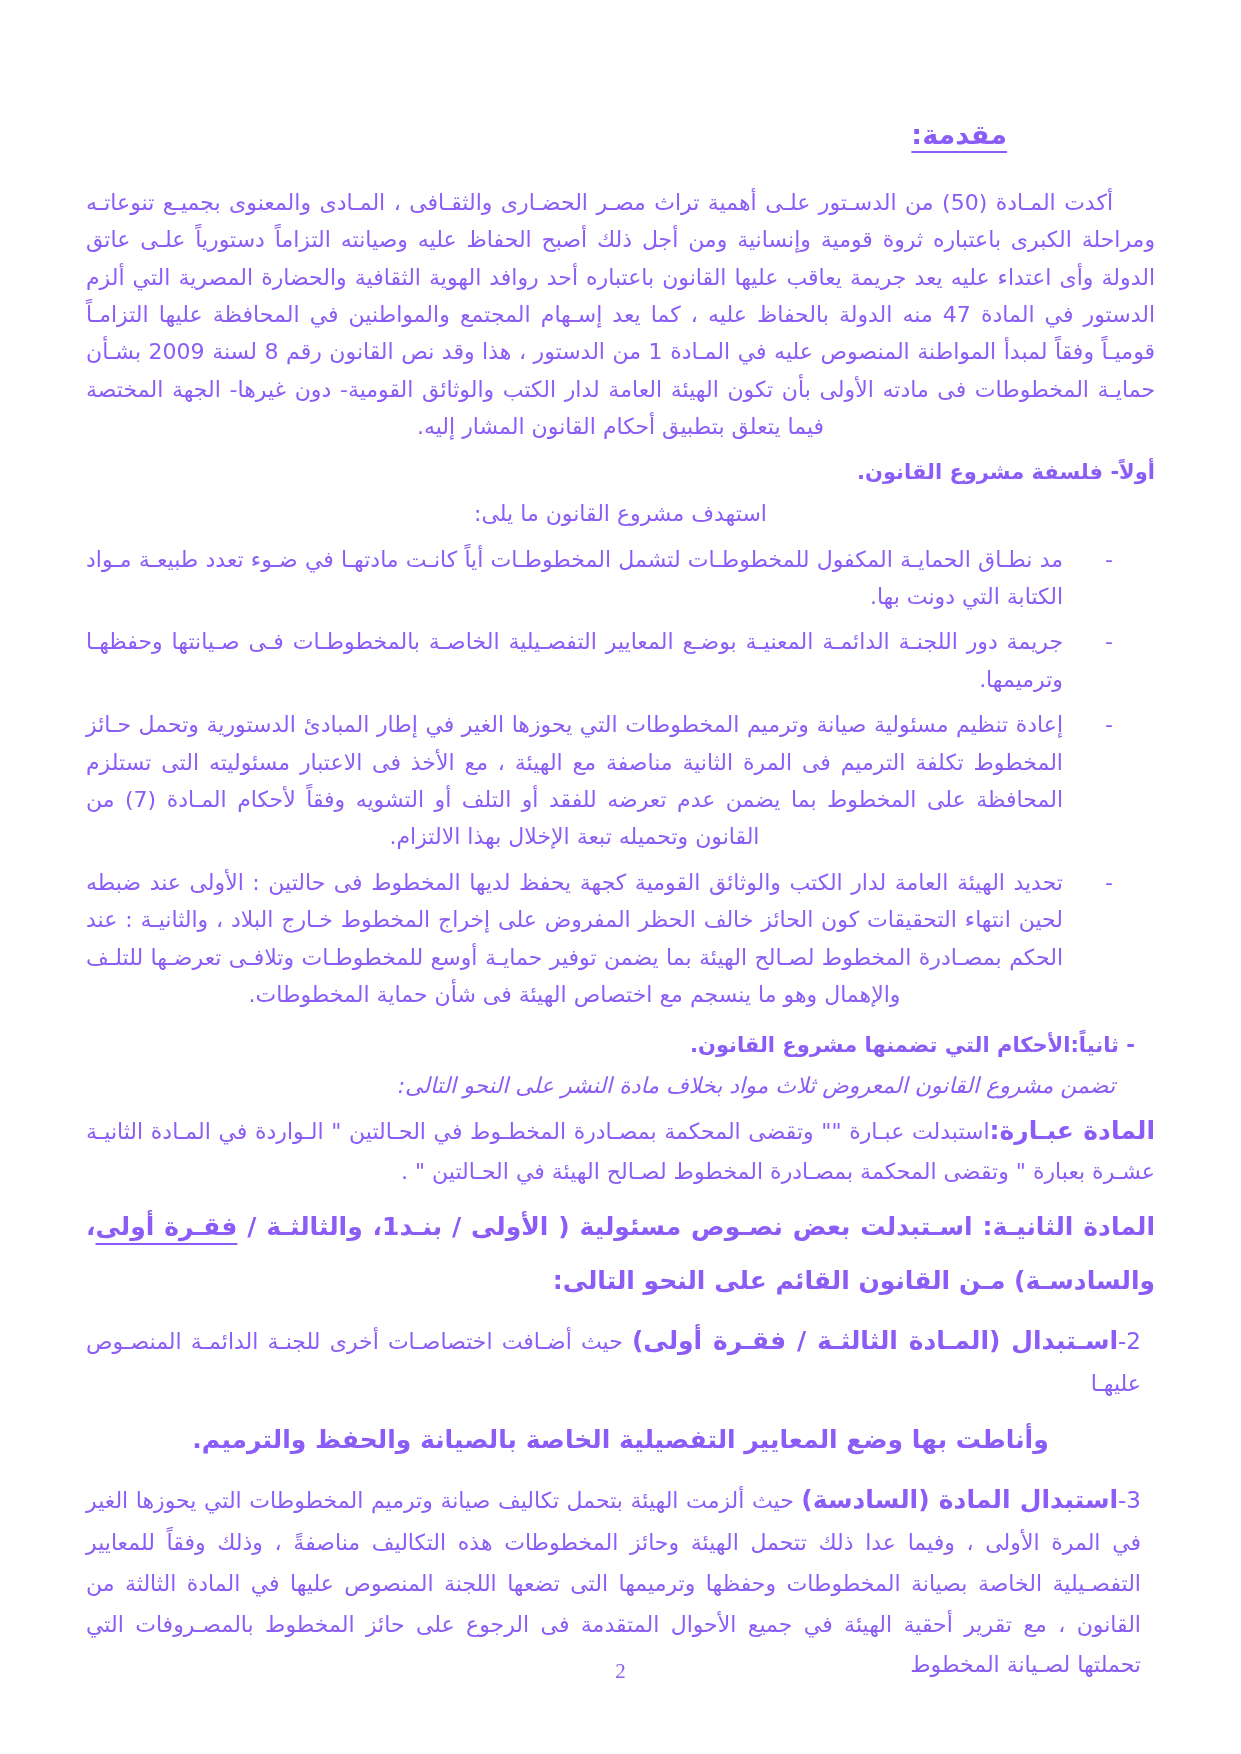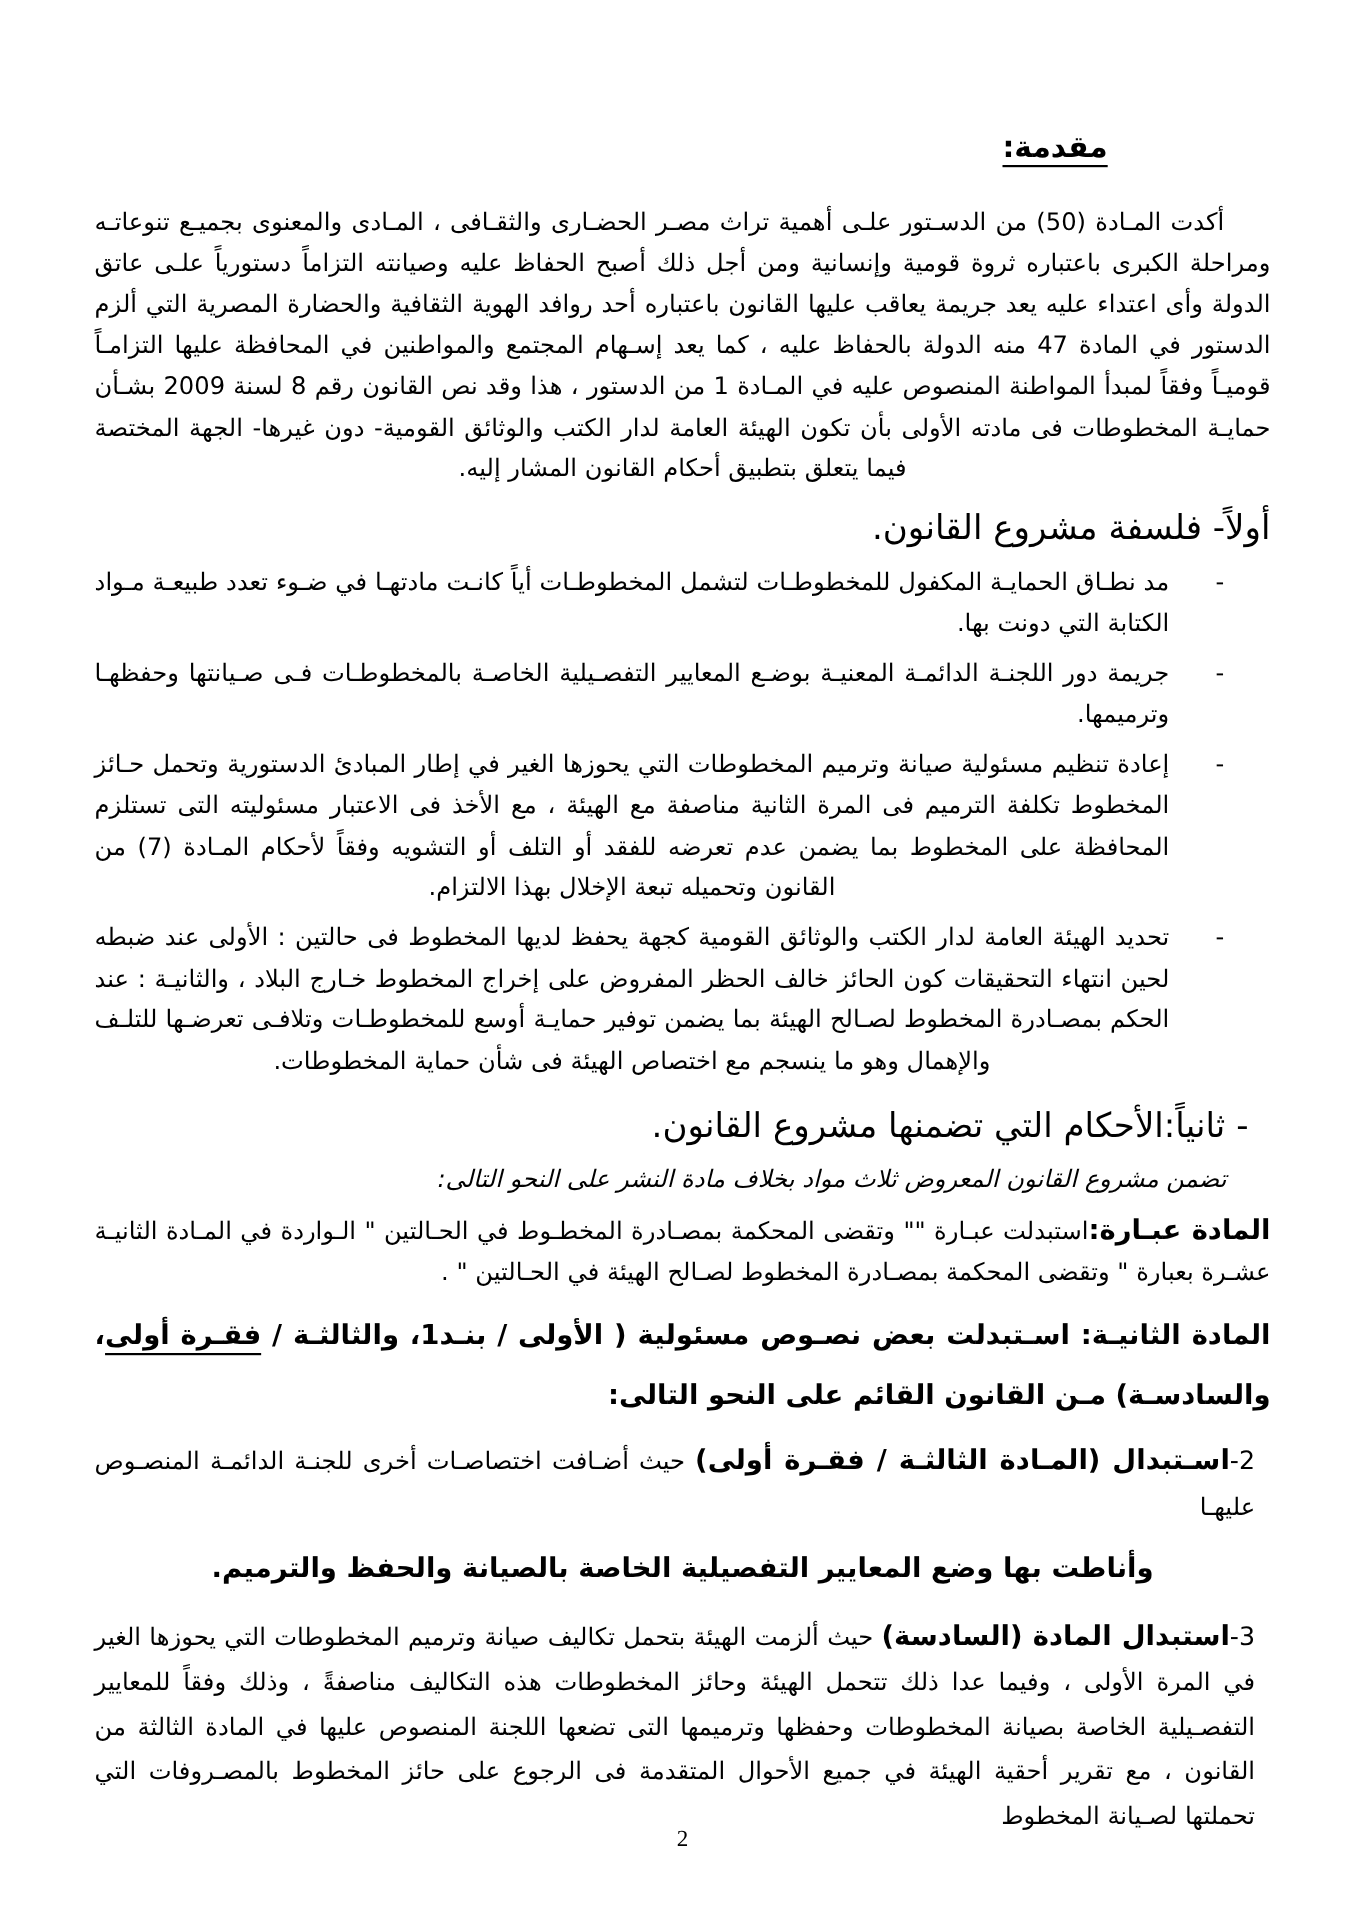--- a/index.html
+++ b/index.html
@@ -1,31 +1,31 @@
 <!DOCTYPE html>
 <html lang="ar" dir="rtl"><head>
 <meta charset="utf-8">
 <style>
   html,body{margin:0;padding:0;background:#ffffff;}
   .page{
     width:1241px;height:1754px;margin:0 auto;box-sizing:border-box;
-    background:#ffffff;color:#000000;position:relative;
+    background:#ffffff;color:#8b5cf6;position:relative;
     padding:112px 86px 0 86px;
     font-family:"DejaVu Sans", sans-serif;
     font-size:22px;line-height:1.7;direction:rtl;
   }
   .title{
     font-size:27px;font-weight:bold;text-decoration:underline;
     text-underline-offset:7px;margin:0 148px 26px 0;
   }
   .intro{
     margin:0 0 10px 0;text-align:justify;text-align-last:center;
     text-indent:42px;
   }
-  .h-bold{font-size:31px;font-weight:normal;margin:10px 0 6px 0;line-height:1.6;}
+  .h-bold{font-size:21px;font-weight:bold;margin:10px 0 6px 0;line-height:1.6;}
   .lead-center{text-align:center;margin:2px 0 8px 0;}
   .bullets{margin:0;}
   .bullet{display:flex;margin:0 0 8px 0;}
   .bullet .dash{flex:0 0 92px;text-align:center;}
   .bullet p{flex:1;margin:0;text-align:justify;}
   .bullet.last-center p{text-align-last:center;}
   .h2{margin:16px 20px 4px 0;}
   .lead-right{text-align:right;margin:0 40px 6px 0;font-style:italic;}
   .article{margin:4px 0 10px 0;text-align:justify;}
   .article .lbl{font-weight:bold;font-size:25px;}
@@ -51,20 +51,21 @@
 <body>
 
 <div class="page">
 
   <h1 class="title">مقدمة:</h1>
 
   <p class="intro">أكدت المـادة (50) من الدسـتور علـى أهمية تراث مصـر الحضـارى والثقـافى ، المـادى والمعنوى بجميـع تنوعاتـه ومراحلة الكبرى باعتباره ثروة قومية وإنسانية ومن أجل ذلك أصبح الحفاظ عليه وصيانته التزاماً دستورياً علـى عاتق الدولة وأى اعتداء عليه  يعد جريمة يعاقب عليها القانون باعتباره أحد روافد الهوية الثقافية والحضارة المصرية التي ألزم الدستور في  المادة  47 منه الدولة بالحفاظ عليه ، كما يعد إسـهام المجتمع والمواطنين في المحافظة عليها التزامـاً قوميـاً وفقاً لمبدأ المواطنة المنصوص عليه في المـادة 1 من الدستور ، هذا وقد نص القانون رقم 8 لسنة 2009 بشـأن حمايـة المخطوطات فى مادته الأولى  بأن تكون الهيئة العامة لدار الكتب والوثائق القومية- دون غيرها- الجهة المختصة فيما يتعلق بتطبيق أحكام القانون المشار إليه.</p>
 
   <h2 class="h-bold">أولاً- فلسفة مشروع القانون.</h2>
 
+  <p class="lead-center">استهدف مشروع القانون ما يلى:</p>
 
   <div class="bullets">
     <div class="bullet">
       <span class="dash">-</span>
       <p>مد نطـاق الحمايـة المكفول للمخطوطـات  لتشمل المخطوطـات أياً كانـت مادتهـا في ضـوء تعدد طبيعـة مـواد الكتابة التي دونت بها.</p>
     </div>
     <div class="bullet">
       <span class="dash">-</span>
       <p>جريمة دور اللجنـة  الدائمـة المعنيـة بوضـع المعايير التفصـيلية  الخاصـة  بالمخطوطـات فـى  صـيانتها وحفظهـا وترميمها.</p>
     </div>

